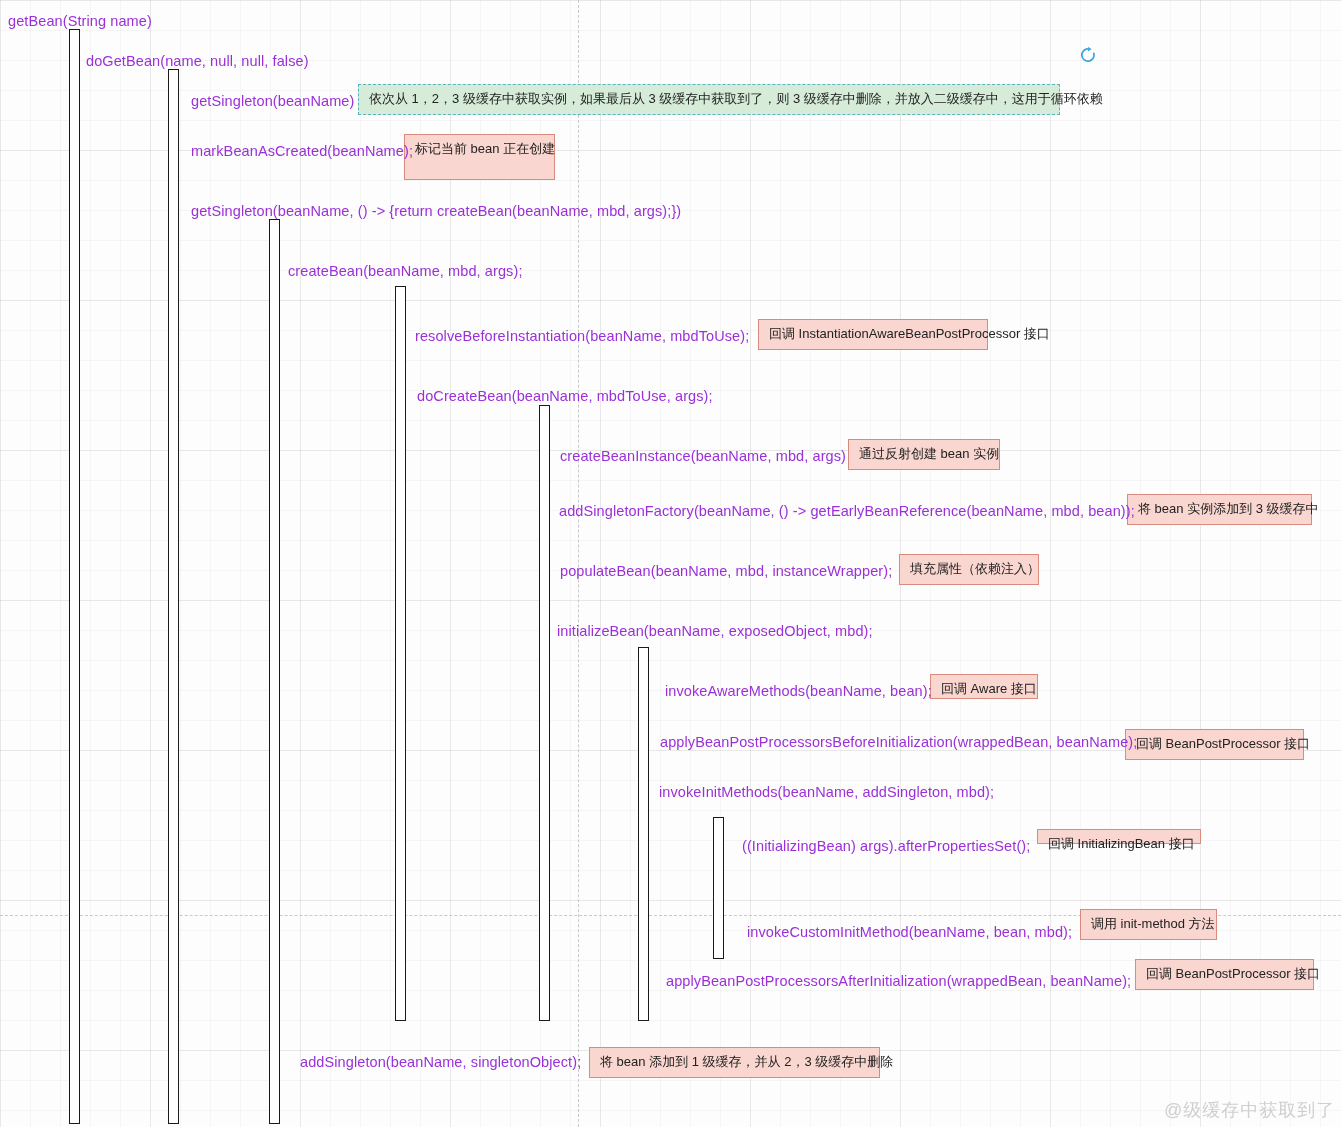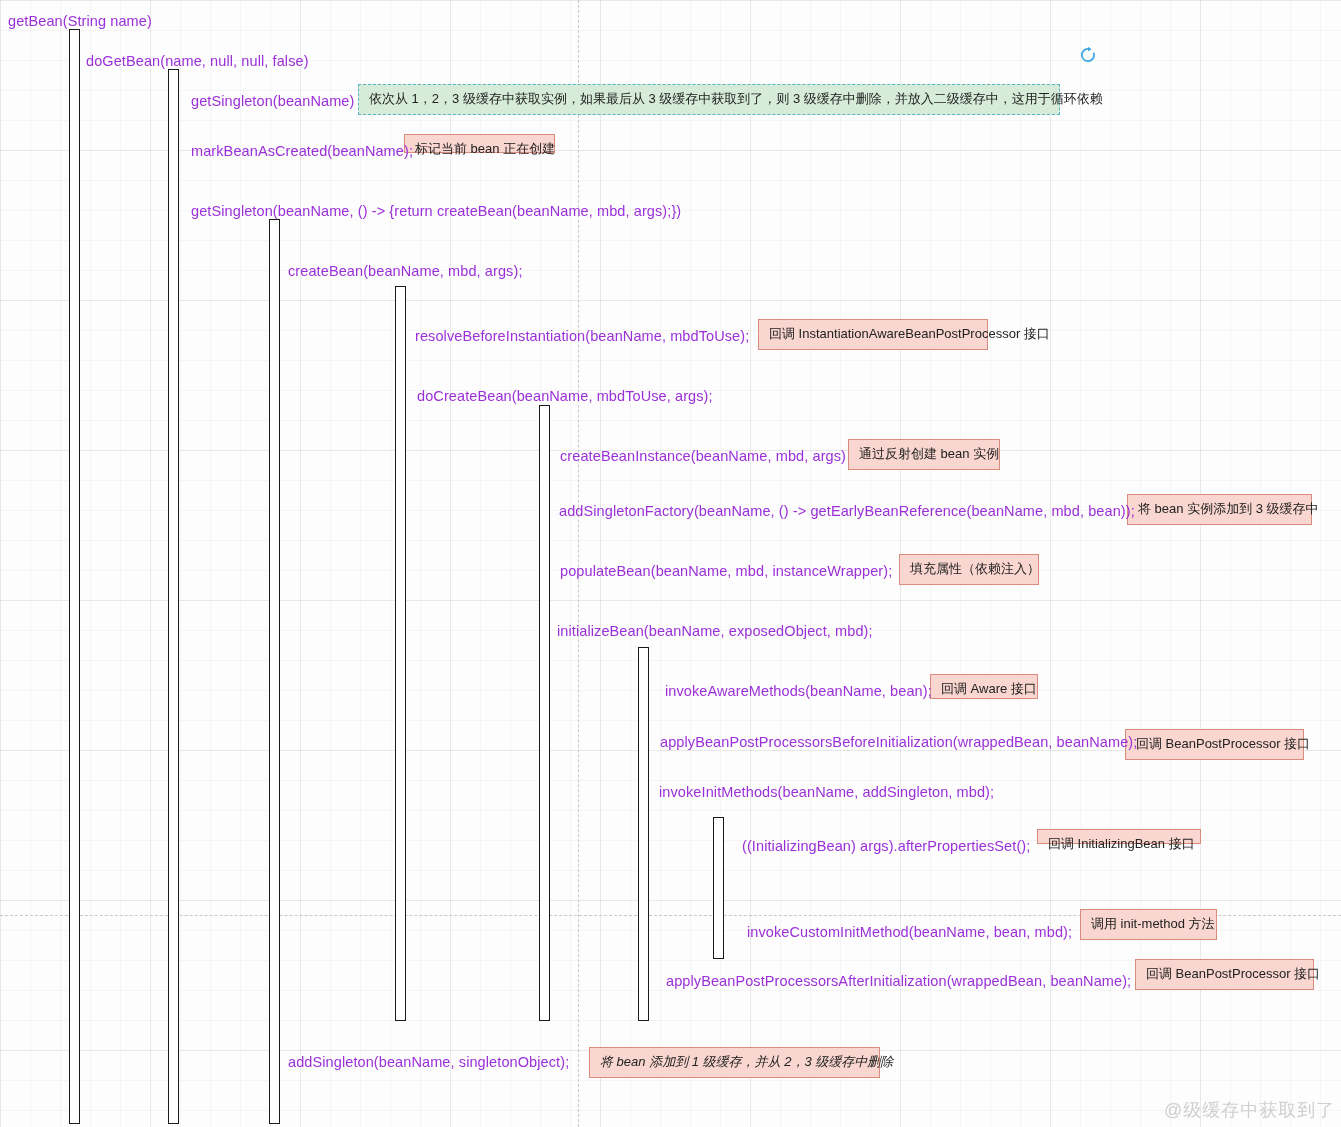--- a/index.html
+++ b/index.html
@@ -112,31 +112,31 @@
       <div class="bar" style="left: 168px; top: 69px; width: 11px; height: 1055px;"></div>
       <div class="bar" style="left: 269px; top: 219px; width: 11px; height: 905px;"></div>
       <div class="bar" style="left: 395px; top: 286px; width: 11px; height: 735px;"></div>
       <div class="bar" style="left: 539px; top: 405px; width: 11px; height: 616px;"></div>
       <div class="bar" style="left: 638px; top: 647px; width: 11px; height: 374px;"></div>
       <div class="bar" style="left: 713px; top: 817px; width: 11px; height: 142px;"></div>
     </div>
 
   <div id="notes">
       <div class="note green" style="left: 358px; top: 84px; width: 702px; height: 31px;">依次从 1，2，3 级缓存中获取实例，如果最后从 3 级缓存中获取到了，则 3 级缓存中删除，并放入二级缓存中，这用于循环依赖</div>
-      <div class="note pink" style="left: 404px; top: 134px; width: 151px; height: 19px;">标记当前 bean 正在创建</div>
+      <div class="note pink" style="left: 404px; top: 134px; width: 151px; height: 46px;">标记当前 bean 正在创建</div>
       <div class="note pink" style="left: 758px; top: 319px; width: 230px; height: 31px;">回调 InstantiationAwareBeanPostProcessor 接口</div>
       <div class="note pink" style="left: 848px; top: 439px; width: 152px; height: 31px;">通过反射创建 bean 实例</div>
       <div class="note pink" style="left: 1127px; top: 494px; width: 185px; height: 31px;">将 bean 实例添加到 3 级缓存中</div>
       <div class="note pink" style="left: 899px; top: 554px; width: 140px; height: 31px;">填充属性（依赖注入）</div>
       <div class="note pink" style="left: 930px; top: 674px; width: 108px; height: 25px;">回调 Aware 接口</div>
       <div class="note pink" style="left: 1125px; top: 729px; width: 179px; height: 31px;">回调 BeanPostProcessor 接口</div>
       <div class="note pink" style="left: 1037px; top: 829px; width: 164px; height: 15px;">回调 InitializingBean 接口</div>
       <div class="note pink" style="left: 1080px; top: 909px; width: 137px; height: 31px;">调用 init-method 方法</div>
       <div class="note pink" style="left: 1135px; top: 959px; width: 179px; height: 31px;">回调 BeanPostProcessor 接口</div>
-      <div class="note pink" style="left: 589px; top: 1047px; width: 291px; height: 31px; font-style: italic;">将 bean 添加到 1 级缓存，并从 2，3 级缓存中删除</div>
+      <div class="note pink" style="left: 589px; top: 1047px; width: 291px; height: 31px;">将 bean 添加到 1 级缓存，并从 2，3 级缓存中删除</div>
     </div>
 
   <div id="messages">
       <div class="msg" style="left: 8px; top: 12px;">getBean(String name)</div>
       <div class="msg" style="left: 86px; top: 52px;">doGetBean(name, null, null, false)</div>
       <div class="msg" style="left: 191px; top: 92px;">getSingleton(beanName)</div>
       <div class="msg" style="left: 191px; top: 142px;">markBeanAsCreated(beanName);</div>
       <div class="msg" style="left: 191px; top: 202px;">getSingleton(beanName, () -&gt; {return createBean(beanName, mbd, args);})</div>
       <div class="msg" style="left: 288px; top: 262px;">createBean(beanName, mbd, args);</div>
       <div class="msg" style="left: 415px; top: 327px;">resolveBeforeInstantiation(beanName, mbdToUse);</div>
@@ -144,21 +144,21 @@
       <div class="msg" style="left: 560px; top: 447px;">createBeanInstance(beanName, mbd, args)</div>
       <div class="msg" style="left: 559px; top: 502px;">addSingletonFactory(beanName, () -&gt; getEarlyBeanReference(beanName, mbd, bean));</div>
       <div class="msg" style="left: 560px; top: 562px;">populateBean(beanName, mbd, instanceWrapper);</div>
       <div class="msg" style="left: 557px; top: 622px;">initializeBean(beanName, exposedObject, mbd);</div>
       <div class="msg" style="left: 665px; top: 682px;">invokeAwareMethods(beanName, bean);</div>
       <div class="msg" style="left: 660px; top: 733px;">applyBeanPostProcessorsBeforeInitialization(wrappedBean, beanName);</div>
       <div class="msg" style="left: 659px; top: 783px;">invokeInitMethods(beanName, addSingleton, mbd);</div>
       <div class="msg" style="left: 742px; top: 837px;">((InitializingBean) args).afterPropertiesSet();</div>
       <div class="msg" style="left: 747px; top: 923px;">invokeCustomInitMethod(beanName, bean, mbd);</div>
       <div class="msg" style="left: 666px; top: 972px;">applyBeanPostProcessorsAfterInitialization(wrappedBean, beanName);</div>
-      <div class="msg" style="left: 288px; top: 1053px;">addSingleton(beanName, singletonObject);</div>
+      <div class="msg" style="left: 300px; top: 1053px;">addSingleton(beanName, singletonObject);</div>
     </div>
 
   <div class="refresh-icon" style="left:1079px; top:46px;">
     <svg viewBox="0 0 20 20" width="18" height="18" aria-hidden="true">
       <path d="M10 3.2 A6.8 6.8 0 1 0 16.5 8.2" fill="none" stroke="#3ba7e0" stroke-width="2" stroke-linecap="round"></path>
       <path d="M10.2 0.8 L14.0 3.6 L9.9 6.0 Z" fill="#3ba7e0"></path>
     </svg>
   </div>
 
   <div class="watermark" id="watermark" style="left: 1164px; top: 1098px;">@级缓存中获取到了</div>

